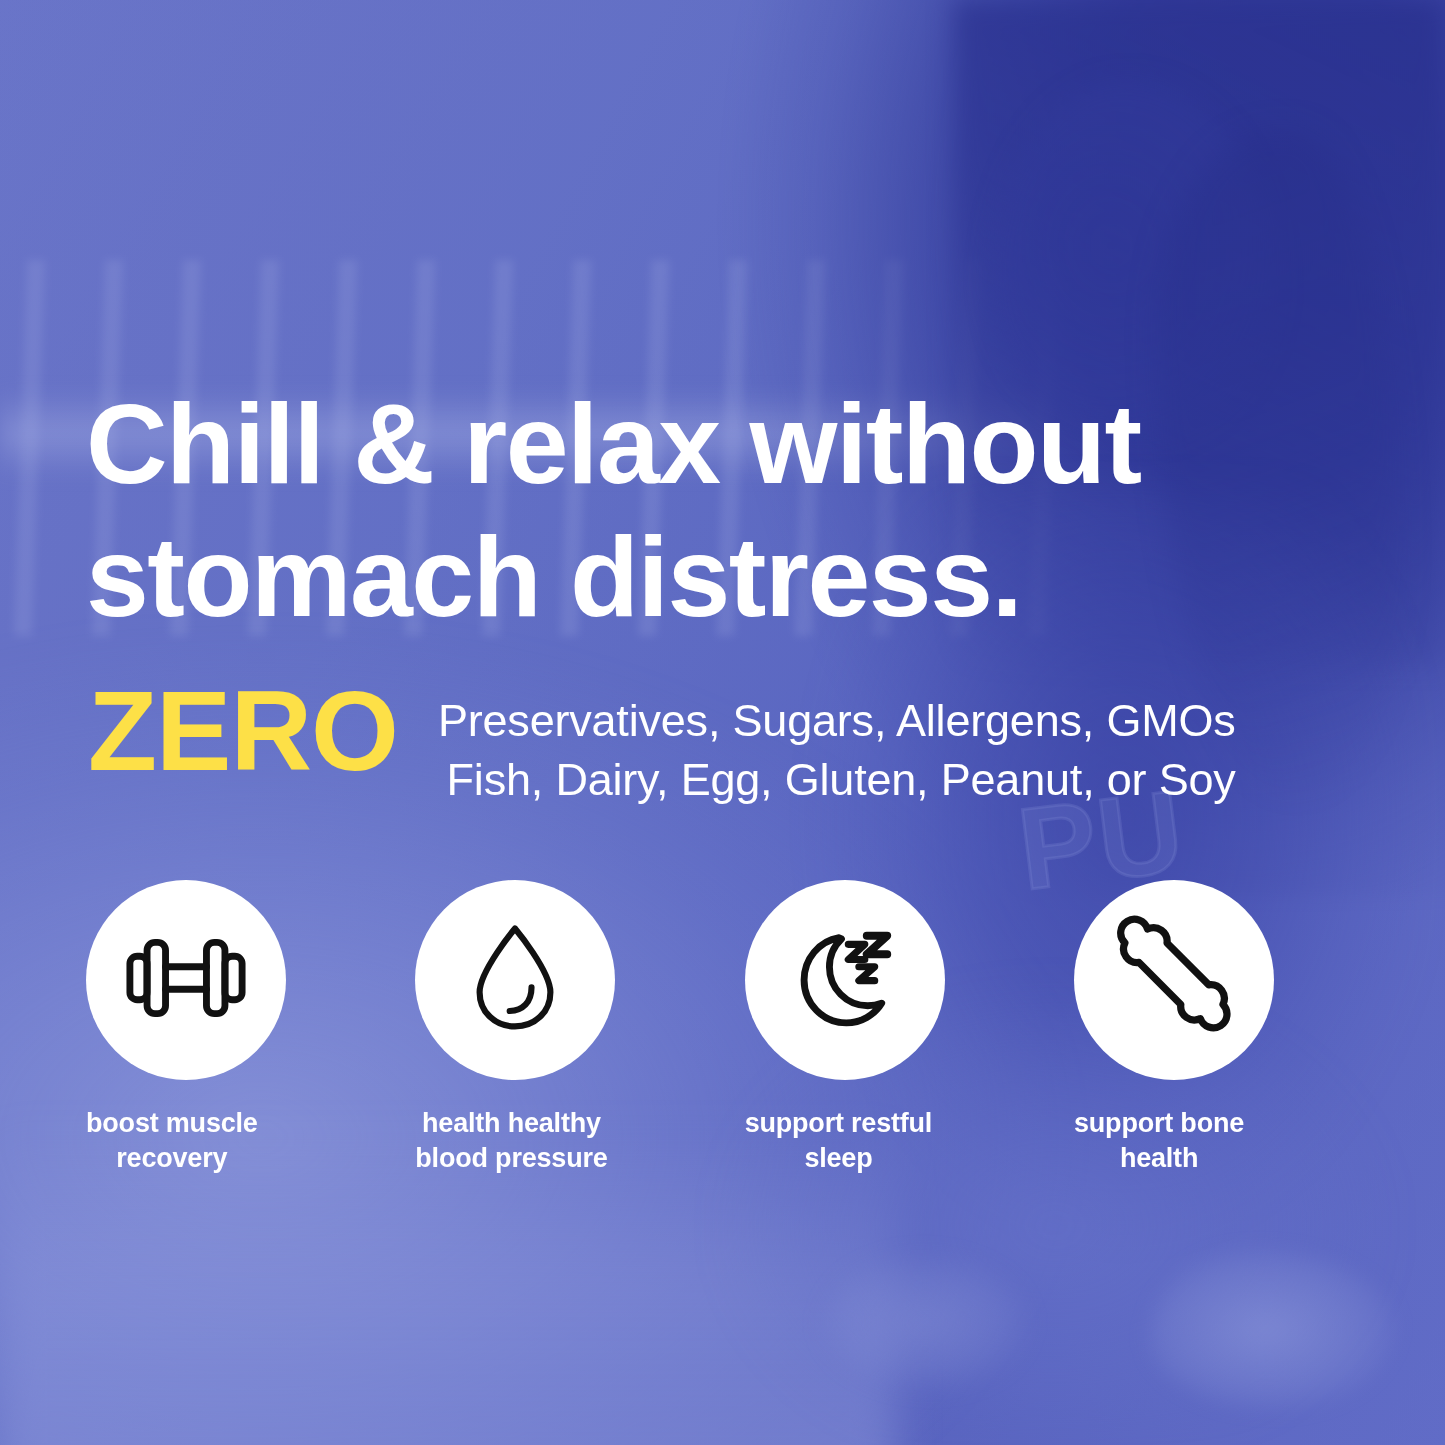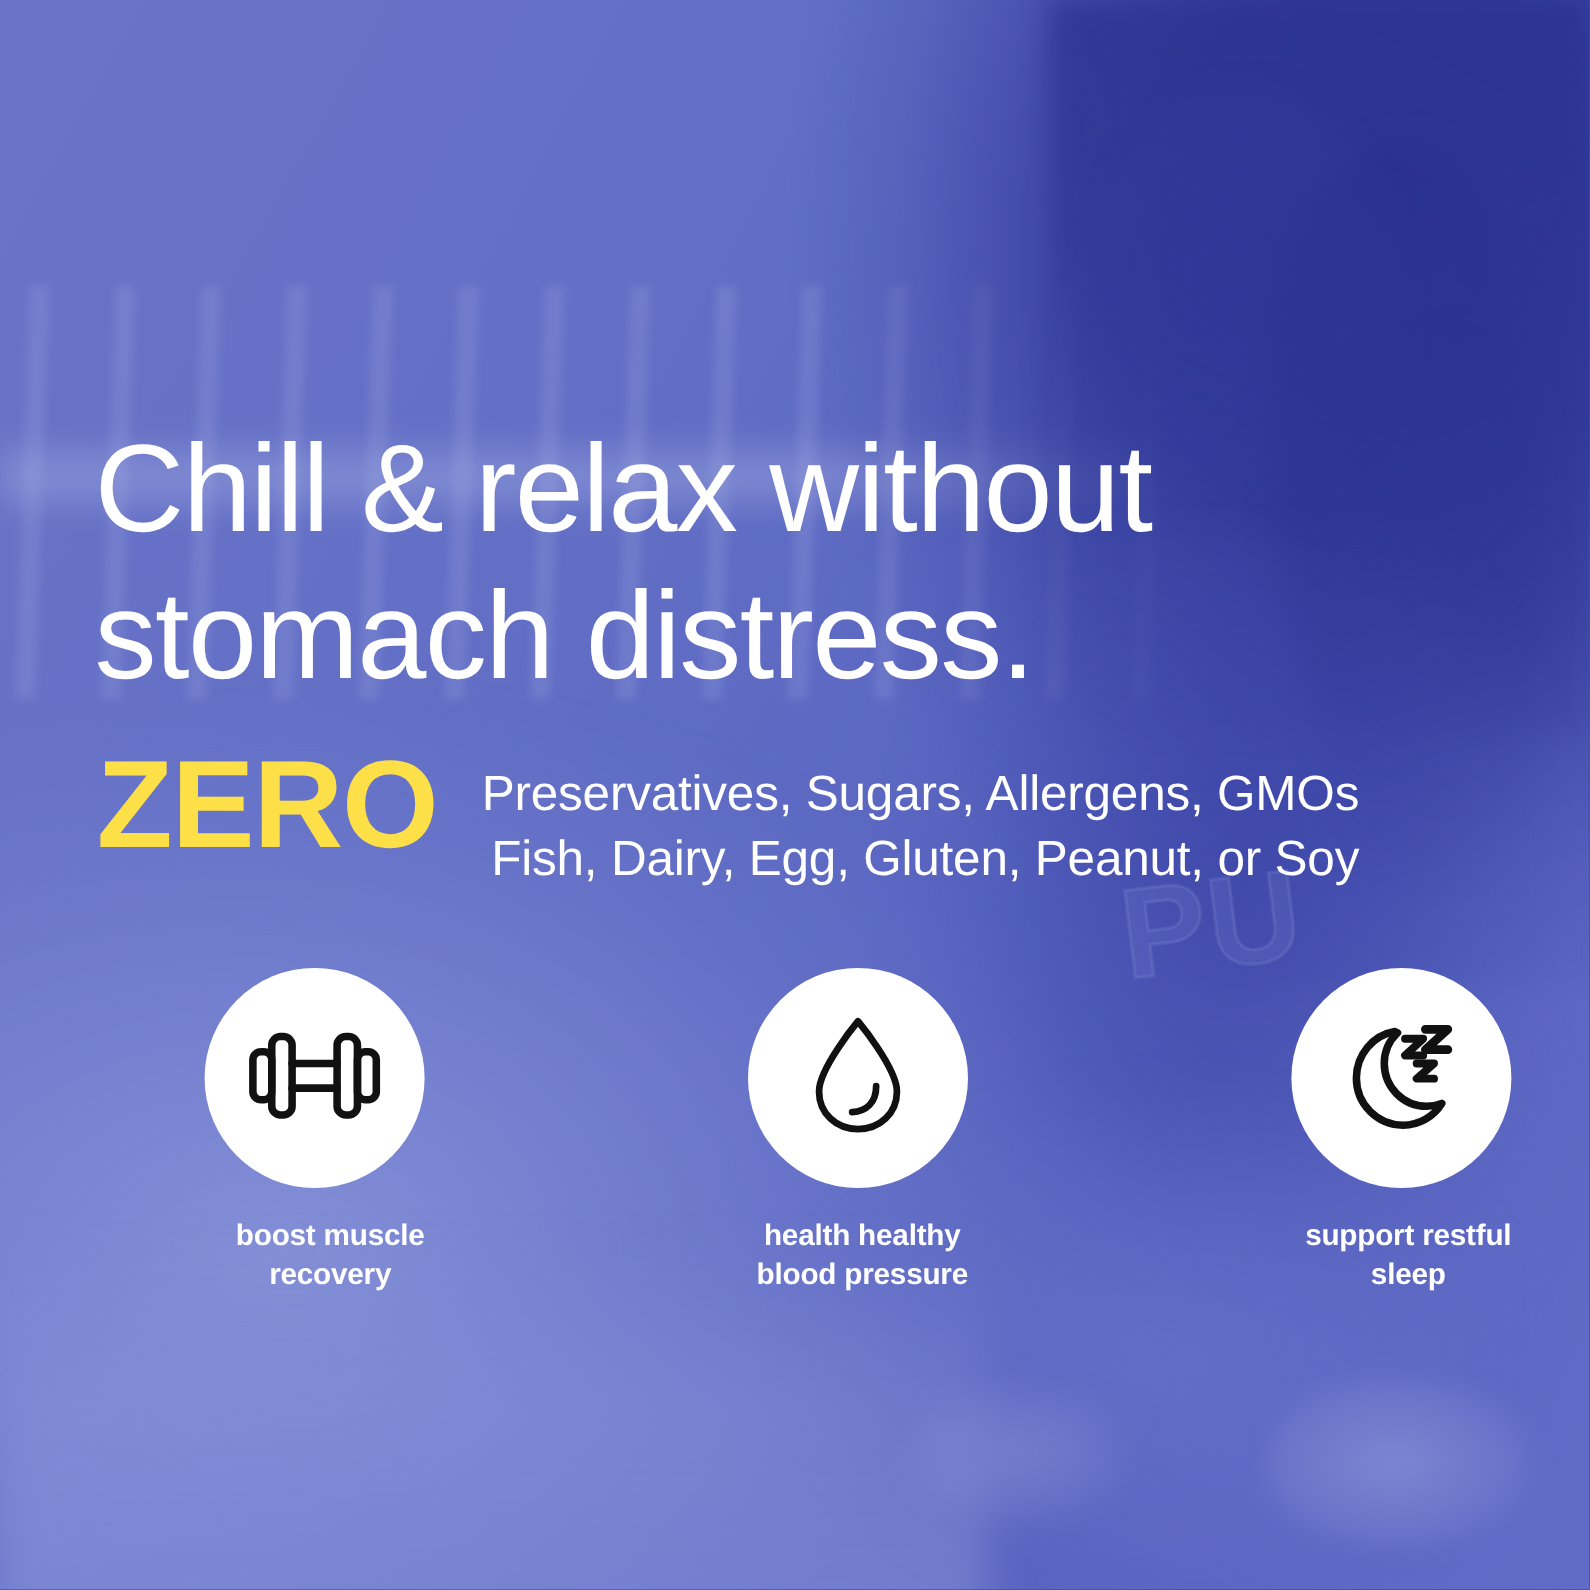--- a/index.html
+++ b/index.html
@@ -245,21 +245,21 @@
   }
 
   .headline {
     position: absolute;
     left: 86px;
     top: 378px;
     width: 1290px;
     color: #ffffff;
     font-size: 113px;
     line-height: 1.18;
-    font-weight: 400;
+    font-weight: 700;
     letter-spacing: -1.5px;
     white-space: pre-line;
   }
 
   .zero-row {
     position: absolute;
     left: 88px;
     top: 672px;
     display: flex;
     align-items: flex-start;
@@ -291,21 +291,21 @@
     top: 880px;
     width: 1288px;
     display: flex;
     justify-content: space-between;
   }
 
   .feature {
     width: 300px;
     display: flex;
     flex-direction: column;
-    align-items: flex-end;
+    align-items: flex-start;
   }
 
   .icon-circle {
     width: 200px;
     height: 200px;
     border-radius: 50%;
     background: #ffffff;
     display: flex;
     align-items: center;
     justify-content: center;
@@ -398,16 +398,35 @@
               <path d="M52.5 24.5 H65 L52.5 36 H65" stroke-width="5.4"></path>
 
               <path d="M60.5 41.5 H72.5 L60.5 52 H72.5" stroke-width="5.4"></path>
             </svg>
           </span>
         </div>
         <div class="feature-label">support restful
 sleep</div>
       </div>
 
+      <div class="feature">
+        <div class="icon-circle">
+          <span>
+            <svg width="134" height="134" viewBox="0 0 100 100" fill="none" stroke="#111111" stroke-width="5.4" stroke-linecap="round" stroke-linejoin="round">
+              <path d="M30.2 13.5
+                       a10.2 10.2 0 0 1 14.6 10.4
+                       L76 55.1
+                       a10.2 10.2 0 0 1 10.5 14.6
+                       a10.2 10.2 0 1 1 -16.8 10.6
+                       a10.2 10.2 0 0 1 -14.6 -10.5
+                       L23.9 38.4
+                       A10.2 10.2 0 0 1 13.4 23.8
+                       A10.2 10.2 0 1 1 30.2 13.5 Z"></path>
+            </svg>
+          </span>
+        </div>
+        <div class="feature-label">support bone
+health</div>
+      </div>
 
     </div>
   </div>
 </div>
 
 </body></html>

